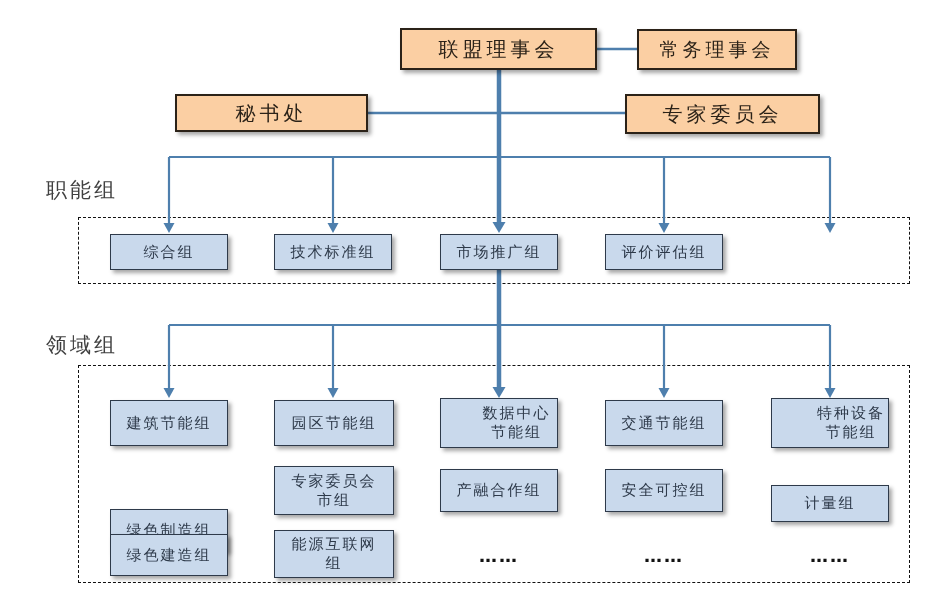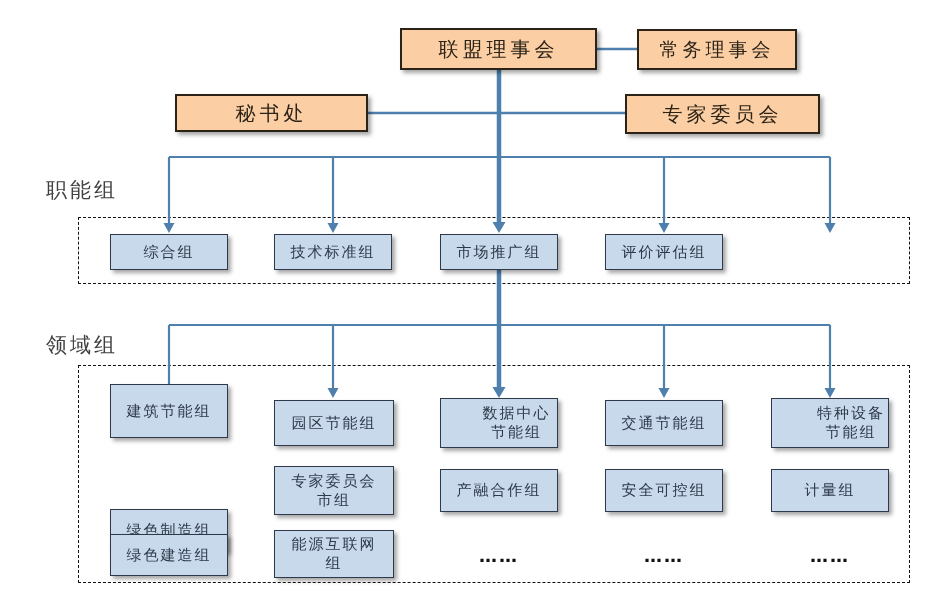--- a/index.html
+++ b/index.html
@@ -98,34 +98,34 @@
   <div class="orgbox" style="left:625px;top:94px;width:195px;height:40px;">专家委员会</div>
 
   <div class="seclabel" style="left:22px;top:176px;">职能组</div>
   <div class="seclabel" style="left:22px;top:331px;">领域组</div>
 
   <div class="grpbox" style="left:274px;top:234px;width:118px;height:36px;">技术标准组</div>
   <div class="grpbox" style="left:110px;top:234px;width:118px;height:36px;">综合组</div>
   <div class="grpbox" style="left:440px;top:234px;width:118px;height:36px;">市场推广组</div>
   <div class="grpbox" style="left:605px;top:234px;width:118px;height:36px;">评价评估组</div>
 
-  <div class="grpbox" style="left:110px;top:384px;width:118px;height:54px;">建筑节能组</div>
+  <div class="grpbox" style="left:110px;top:400px;width:118px;height:46px;">建筑节能组</div>
   <div class="grpbox" style="left:274px;top:400px;width:120px;height:46px;">园区节能组</div>
   <div class="grpbox" style="left:440px;top:398px;width:118px;height:50px;padding-left:35px;">数据中心
 节能组</div>
   <div class="grpbox" style="left:605px;top:400px;width:118px;height:46px;">交通节能组</div>
   <div class="grpbox" style="left:771px;top:398px;width:118px;height:50px;padding-left:42px;">特种设备
 节能组</div>
 
   <div class="grpbox" style="left:110px;top:469px;width:118px;height:43px;margin-top:40px;">绿色制造组</div>
   <div class="grpbox" style="left:274px;top:466px;width:120px;height:49px;">专家委员会
 市组</div>
   <div class="grpbox" style="left:440px;top:469px;width:118px;height:43px;">产融合作组</div>
   <div class="grpbox" style="left:605px;top:469px;width:118px;height:43px;">安全可控组</div>
-  <div class="grpbox" style="left:771px;top:469px;width:118px;height:43px;">计量组</div>
+  <div class="grpbox" style="left:771px;top:485px;width:118px;height:37px;">计量组</div>
 
   <div class="grpbox" style="left:110px;top:534px;width:118px;height:42px;">绿色建造组</div>
   <div class="grpbox" style="left:274px;top:530px;width:120px;height:48px;">能源互联网
 组</div>
   <div class="ellip" style="left:440px;top:534px;width:118px;height:42px;">……</div>
   <div class="ellip" style="left:605px;top:534px;width:118px;height:42px;">……</div>
   <div class="ellip" style="left:771px;top:534px;width:118px;height:42px;">……</div>
 
 </div>
 

